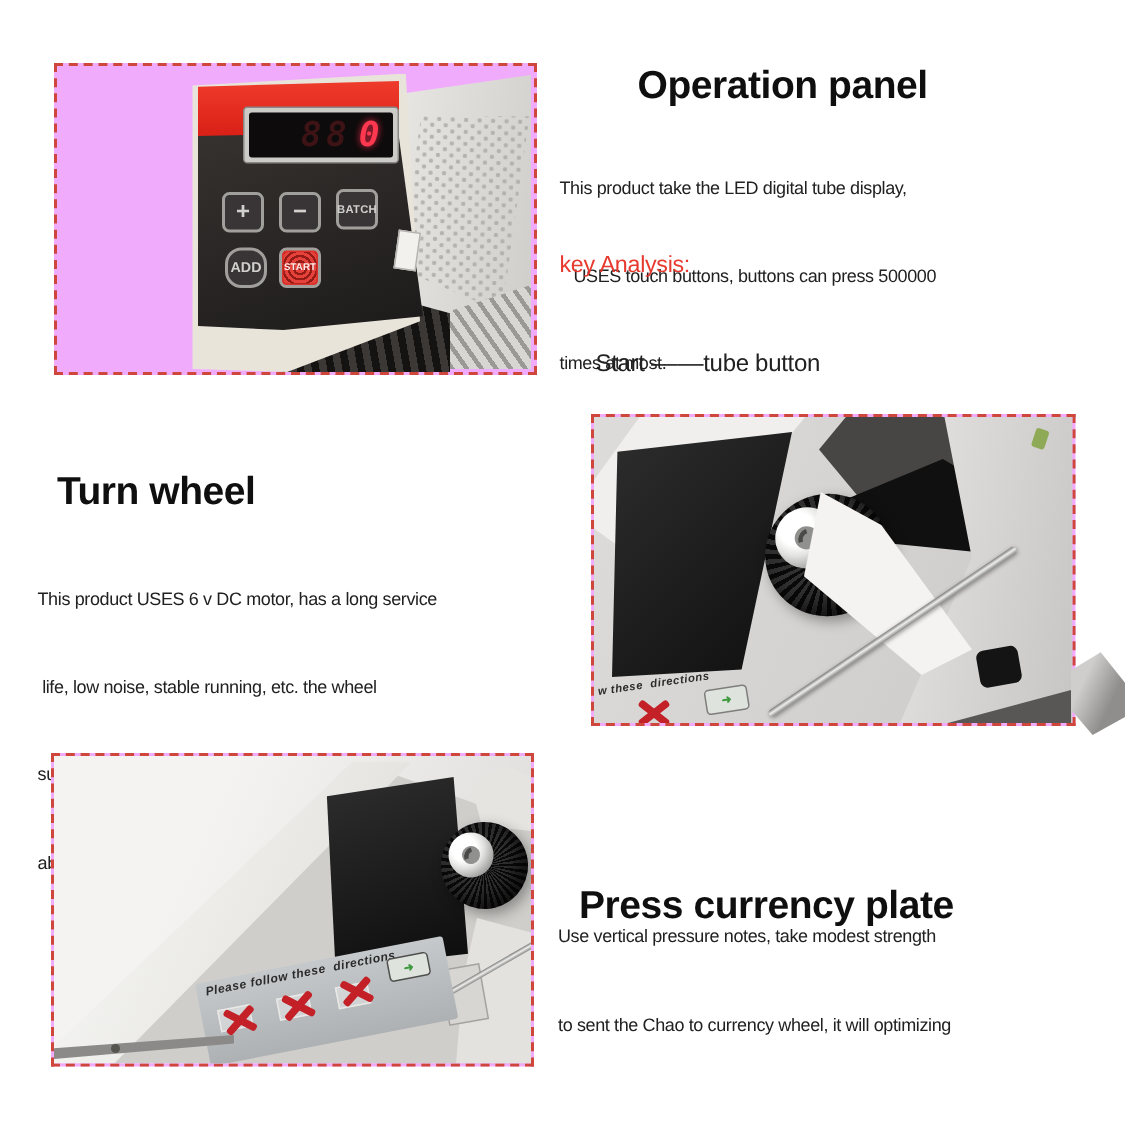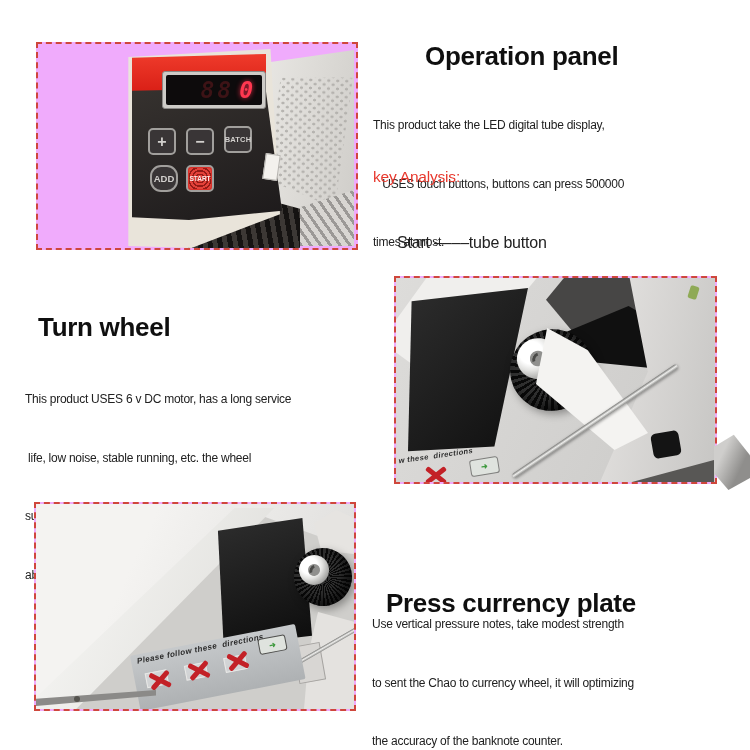--- a/index.html
+++ b/index.html
@@ -258,16 +258,15 @@
       </div>
     </div>
     <div class="p3-shadow"></div>
     <div class="p3-screw"></div>
   </div>
 
   <div class="h1" style="left:386px;top:540px;margin-top:48px;">Press currency plate</div>
   <div class="body" style="left:372px;top:576px;">
     <div>Use vertical pressure notes, take modest strength</div>
     <div>to sent the Chao to currency wheel, it will optimizing</div>
-    <div>the accuracy of the banknote counter.</div>
   </div>
 
 </div>
 
 </body></html>

